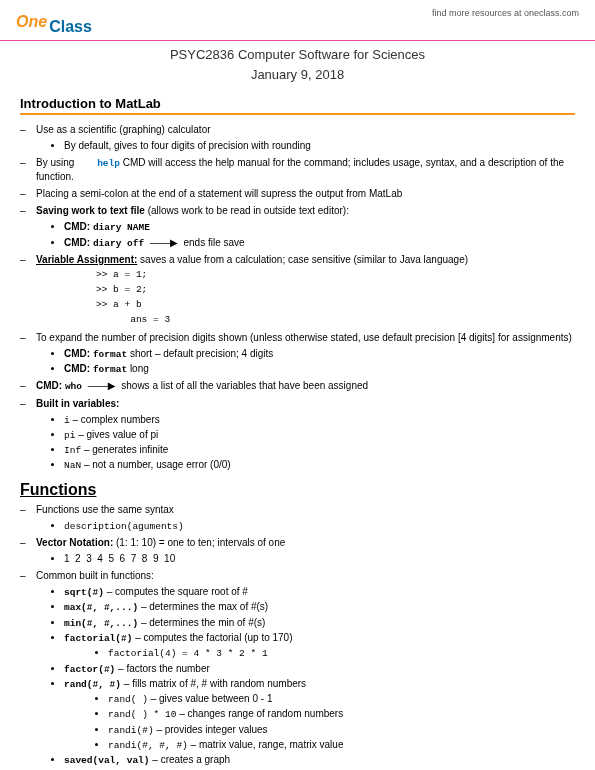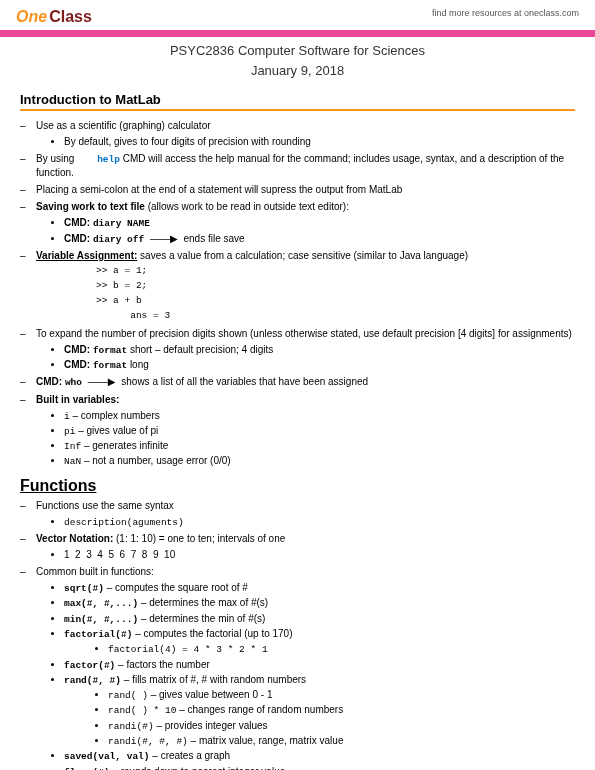--- a/index.html
+++ b/index.html
@@ -10,37 +10,38 @@
       font-family: Arial, sans-serif;
       font-size: 10px;
       color: #000;
       position: relative;
     }
     .header {
       display: flex;
       justify-content: space-between;
       align-items: flex-start;
       padding: 8px 16px 4px 16px;
-      border-bottom: 7px solid #ec4899;
+      border-bottom: 1px solid #ec4899;
     }
     .logo {
       display: flex;
       align-items: center;
       gap: 2px;
     }
     .logo-one {
       color: #f7941d;
       font-size: 16px;
       font-weight: bold;
       font-style: italic;
     }
     .logo-class {
-      color: #7f1d1d;
+      color: #0369a1;
       font-size: 16px;
       font-weight: bold;
+      margin-top: 10px;
     }
     .header-right {
       font-size: 9px;
       color: #555;
       text-align: right;
     }
     .meta-info {
       text-align: center;
       padding: 4px 16px;
       font-size: 13px;

